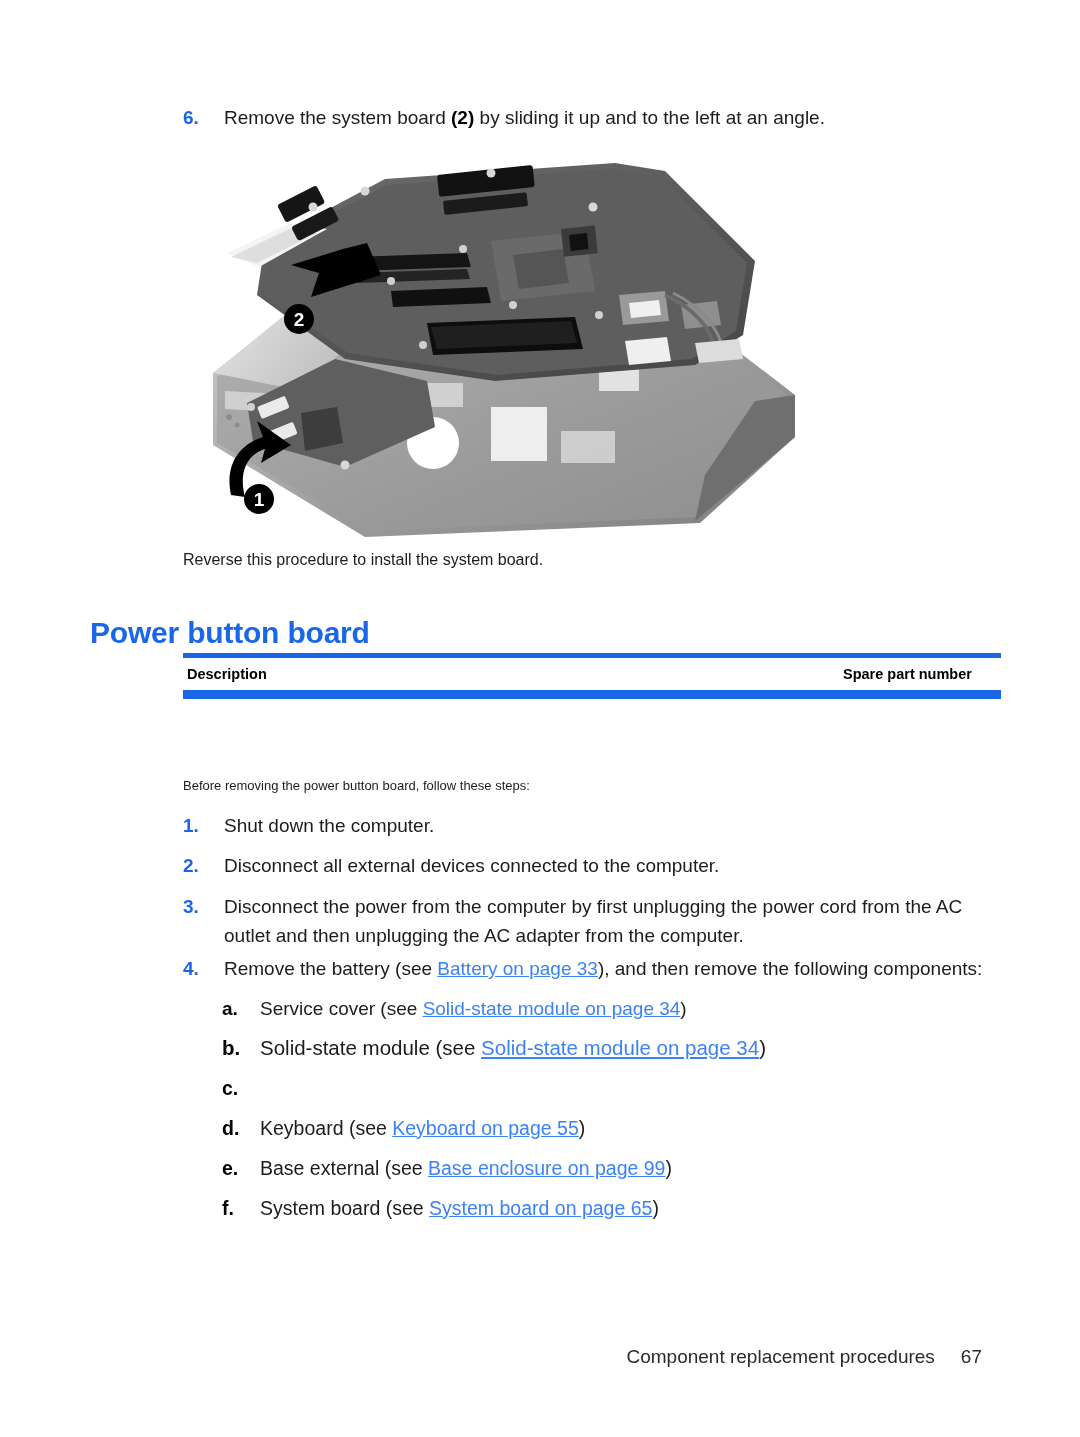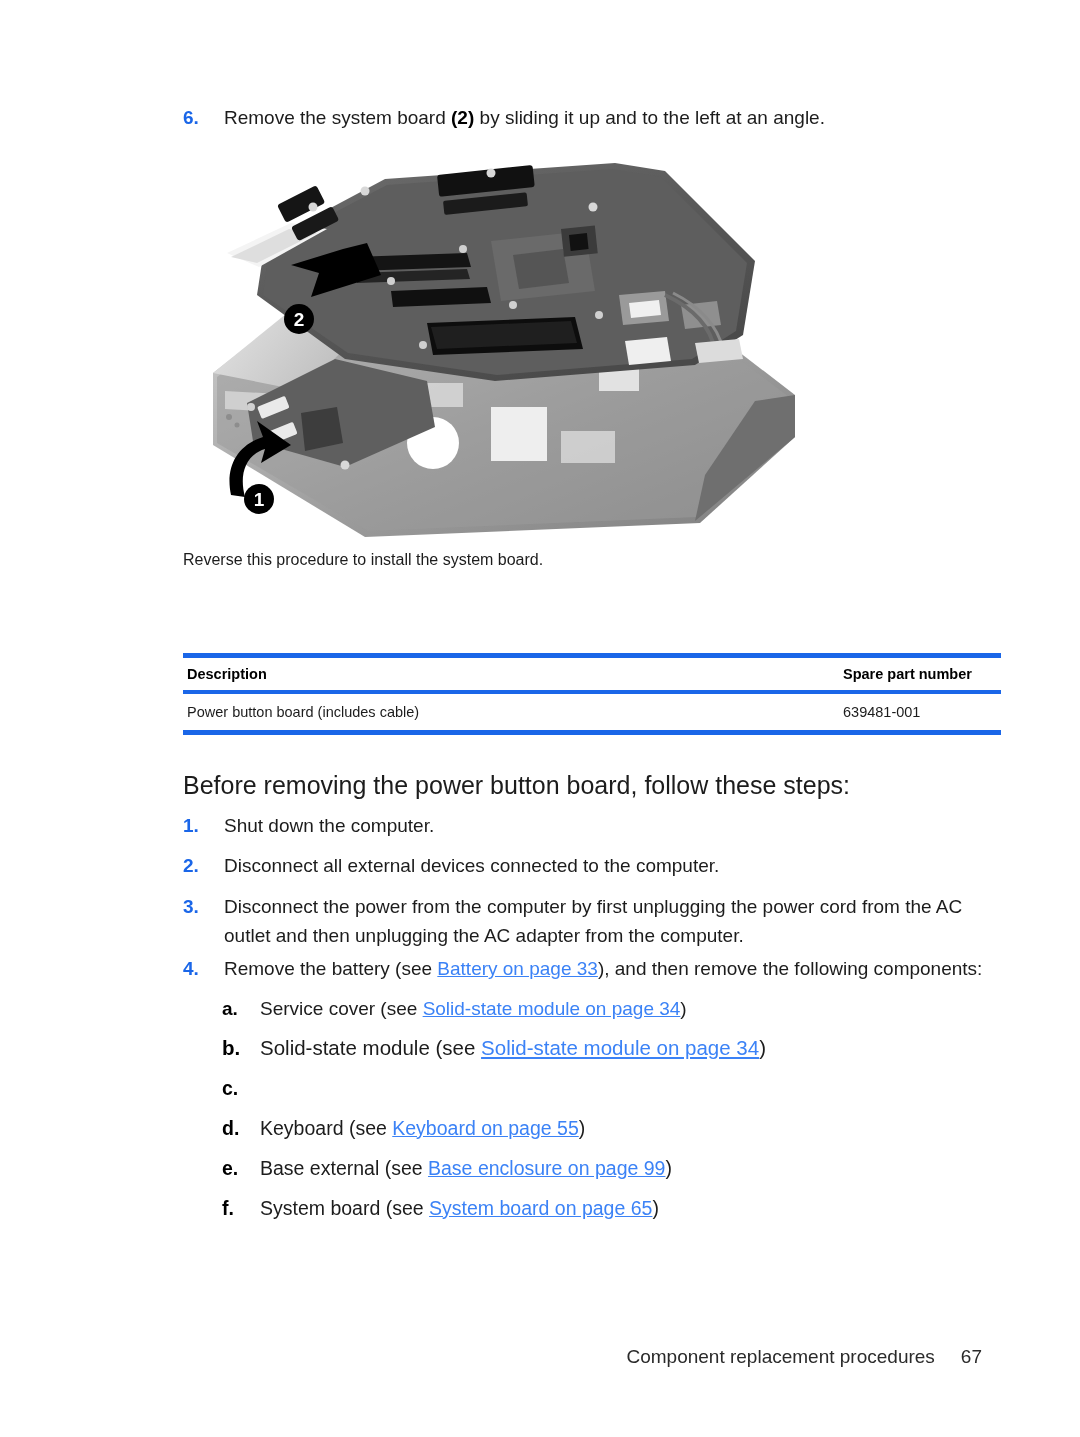--- a/index.html
+++ b/index.html
@@ -244,36 +244,33 @@
         <circle cx="64" cy="354" r="15" fill="#000000"></circle>
         <text class="callout-num" x="64" y="361" font-size="19" text-anchor="middle">1</text>
       </g>
     </svg>
   </div>
 
   <div class="step-row" style="left:183px; top:546px; width:700px; font-size:16px; line-height:27px;">
     <span class="step-text">Reverse this procedure to install the system board.</span>
   </div>
 
+  <h1 class="section-heading">Power button board</h1>
 
   <div class="parts-table">
     <div class="rule thick"></div>
     <div class="trow head">
       <div class="cell-desc">Description</div>
       <div class="cell-spn">Spare part number</div>
     </div>
     <div class="rule thin"></div>
-    <div class="trow body">
-      <div class="cell-desc">Power button board (includes cable)</div>
-      <div class="cell-spn">639481-001</div>
-    </div>
     <div class="rule thick"></div>
   </div>
 
-  <div class="step-row" style="left:183px; top:772px; width:760px; font-size:25px; line-height:27px;">
+  <div class="step-row" style="left:183px; top:772px; width:760px; font-size:13px; line-height:27px;">
     <span class="step-text">Before removing the power button board, follow these steps:</span>
   </div>
 
   <div class="step-row" style="left:183px; top:812px; width:760px; font-size:19px; line-height:27px;">
     <span class="marker num" style="width:41px;">1.</span>
     <span class="step-text">Shut down the computer.</span>
   </div>
 
   <div class="step-row" style="left:183px; top:852px; width:780px; font-size:19px; line-height:27px;">
     <span class="marker num" style="width:41px;">2.</span>

